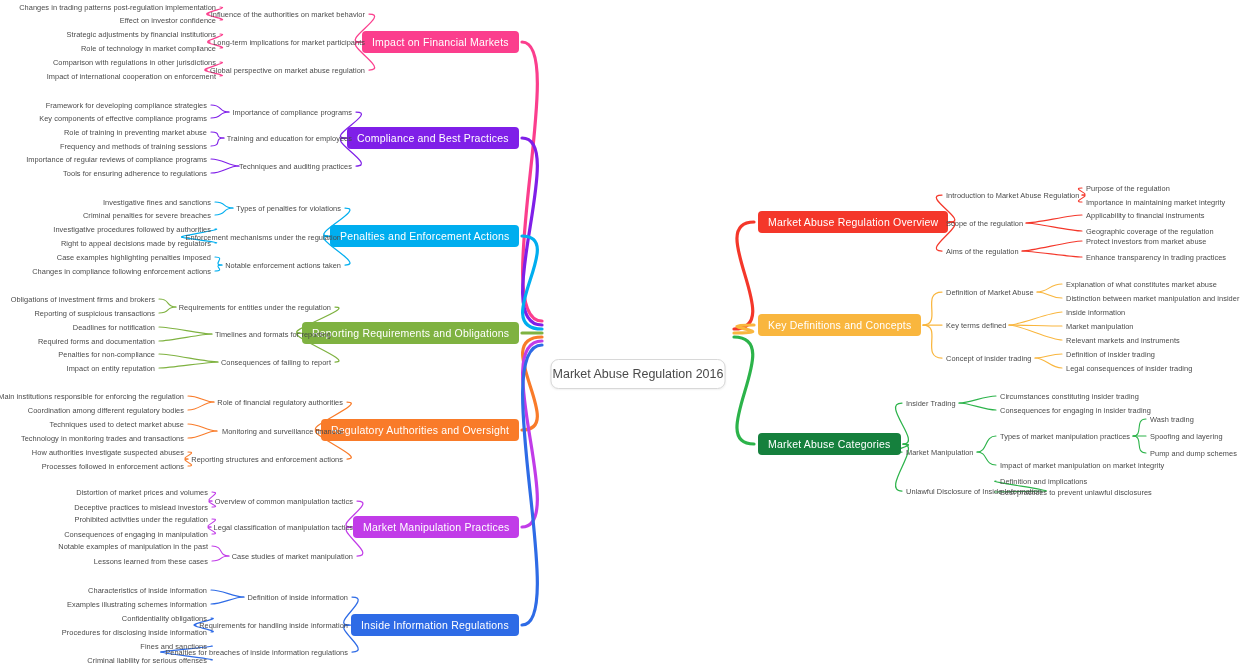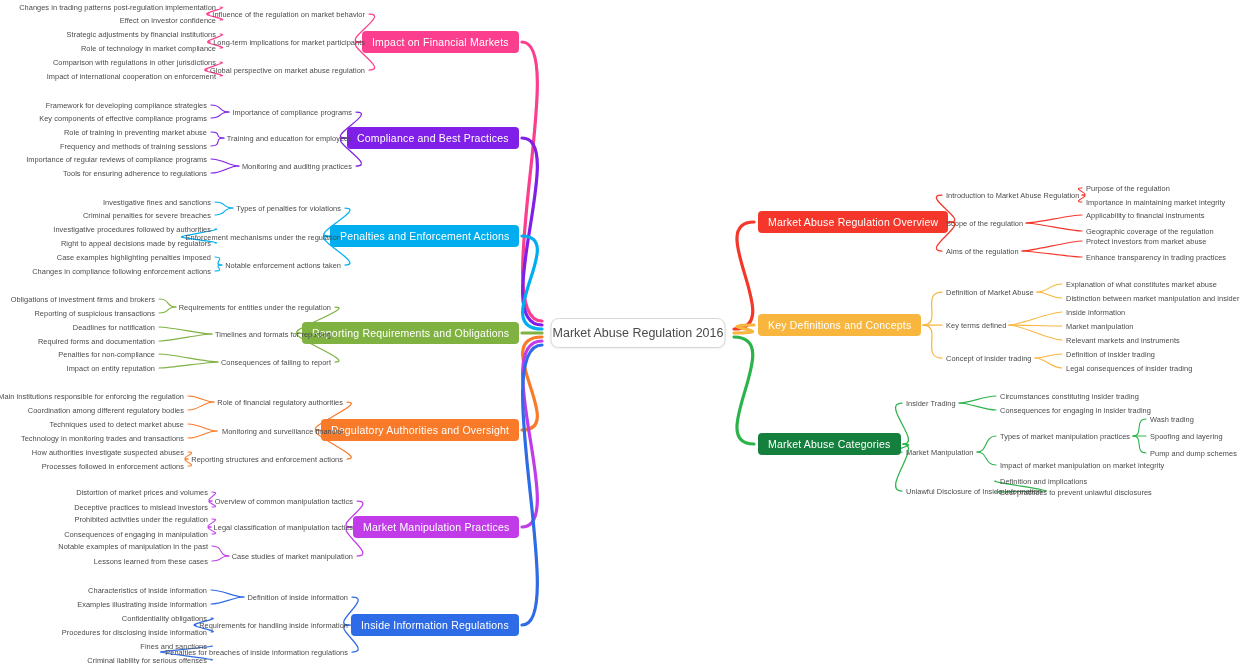--- a/index.html
+++ b/index.html
@@ -12,20 +12,21 @@
   #map{position:absolute;inset:0;width:1240px;height:664px;}
   svg.wires{position:absolute;left:0;top:0;width:1240px;height:664px;pointer-events:none;}
   .node{position:absolute;box-sizing:border-box;white-space:nowrap;}
 
   
   .root{
     background:#ffffff;border:1px solid #d8d8d8;border-radius:8px;
     padding:7px 1px;font-size:12.5px;color:#4a4a4a;
     box-shadow:0 1px 2px rgba(0,0,0,.06);
     transform:translate(-50%,-50%);
+    margin-top:41px;
   }
   
   .l1{
     border-radius:4px;padding:5px 10px;font-size:10.5px;color:#ffffff;
     transform:translateY(-50%);letter-spacing:.2px;
   }
   .l1.right{ }
   .l1.left{ }
   
   .l2,.l3,.l4{
@@ -175,37 +176,37 @@
       <div class="node l2 lab-right" style="left: 906px; top: 452px;">Market Manipulation</div>
       <div class="node l3 lab-right" style="left: 1000px; top: 436px;">Types of market manipulation practices</div>
       <div class="node l4 lab-right" style="left: 1150px; top: 419px;">Wash trading</div>
       <div class="node l4 lab-right" style="left: 1150px; top: 436px;">Spoofing and layering</div>
       <div class="node l4 lab-right" style="left: 1150px; top: 453px;">Pump and dump schemes</div>
       <div class="node l3 lab-right" style="left: 1000px; top: 465px;">Impact of market manipulation on market integrity</div>
       <div class="node l2 lab-right" style="left: 906px; top: 491px;">Unlawful Disclosure of Inside Information</div>
       <div class="node l3 lab-right" style="left: 1000px; top: 481px;">Definition and implications</div>
       <div class="node l3 lab-right" style="left: 1000px; top: 492px;">Best practices to prevent unlawful disclosures</div>
       <div class="node l1 left" style="left: 362px; top: 42px; background: rgb(251, 62, 141);">Impact on Financial Markets</div>
-      <div class="node l2 lab-left" style="left: 365px; top: 14px;">Influence of the regulation on market behavior</div>
+      <div class="node l2 lab-left" style="left: 365px; top: 14px;">Influence of the authorities on market behavior</div>
       <div class="node l3 lab-left" style="left: 216px; top: 7px;">Changes in trading patterns post-regulation implementation</div>
       <div class="node l3 lab-left" style="left: 216px; top: 20px;">Effect on investor confidence</div>
       <div class="node l2 lab-left" style="left: 365px; top: 42px;">Long-term implications for market participants</div>
       <div class="node l3 lab-left" style="left: 216px; top: 34px;">Strategic adjustments by financial institutions</div>
       <div class="node l3 lab-left" style="left: 216px; top: 48px;">Role of technology in market compliance</div>
       <div class="node l2 lab-left" style="left: 365px; top: 70px;">Global perspective on market abuse regulation</div>
       <div class="node l3 lab-left" style="left: 216px; top: 62px;">Comparison with regulations in other jurisdictions</div>
       <div class="node l3 lab-left" style="left: 216px; top: 76px;">Impact of international cooperation on enforcement</div>
       <div class="node l1 left" style="left: 347px; top: 138px; background: rgb(127, 31, 232);">Compliance and Best Practices</div>
       <div class="node l2 lab-left" style="left: 352px; top: 112px;">Importance of compliance programs</div>
       <div class="node l3 lab-left" style="left: 207px; top: 105px;">Framework for developing compliance strategies</div>
       <div class="node l3 lab-left" style="left: 207px; top: 118px;">Key components of effective compliance programs</div>
       <div class="node l2 lab-left" style="left: 352px; top: 138px;">Training and education for employees</div>
       <div class="node l3 lab-left" style="left: 207px; top: 132px;">Role of training in preventing market abuse</div>
       <div class="node l3 lab-left" style="left: 207px; top: 146px;">Frequency and methods of training sessions</div>
-      <div class="node l2 lab-left" style="left: 352px; top: 166px;">Monitoring and auditing practices</div>
+      <div class="node l2 lab-left" style="left: 352px; top: 166px;">Techniques and auditing practices</div>
       <div class="node l3 lab-left" style="left: 207px; top: 159px;">Importance of regular reviews of compliance programs</div>
       <div class="node l3 lab-left" style="left: 207px; top: 173px;">Tools for ensuring adherence to regulations</div>
       <div class="node l1 left" style="left: 330px; top: 236px; background: rgb(0, 174, 239);">Penalties and Enforcement Actions</div>
       <div class="node l2 lab-left" style="left: 341px; top: 208px;">Types of penalties for violations</div>
       <div class="node l3 lab-left" style="left: 211px; top: 202px;">Investigative fines and sanctions</div>
       <div class="node l3 lab-left" style="left: 211px; top: 215px;">Criminal penalties for severe breaches</div>
       <div class="node l2 lab-left" style="left: 341px; top: 237px;">Enforcement mechanisms under the regulation</div>
       <div class="node l3 lab-left" style="left: 211px; top: 229px;">Investigative procedures followed by authorities</div>
       <div class="node l3 lab-left" style="left: 211px; top: 243px;">Right to appeal decisions made by regulators</div>
       <div class="node l2 lab-left" style="left: 341px; top: 265px;">Notable enforcement actions taken</div>
@@ -237,21 +238,21 @@
       <div class="node l3 lab-left" style="left: 208px; top: 507px;">Deceptive practices to mislead investors</div>
       <div class="node l2 lab-left" style="left: 353px; top: 527px;">Legal classification of manipulation tactics</div>
       <div class="node l3 lab-left" style="left: 208px; top: 519px;">Prohibited activities under the regulation</div>
       <div class="node l3 lab-left" style="left: 208px; top: 534px;">Consequences of engaging in manipulation</div>
       <div class="node l2 lab-left" style="left: 353px; top: 556px;">Case studies of market manipulation</div>
       <div class="node l3 lab-left" style="left: 208px; top: 546px; padding-left: 11px;">Notable examples of manipulation in the past</div>
       <div class="node l3 lab-left" style="left: 208px; top: 561px;">Lessons learned from these cases</div>
       <div class="node l1 left" style="left: 351px; top: 625px; background: rgb(46, 107, 230);">Inside Information Regulations</div>
       <div class="node l2 lab-left" style="left: 348px; top: 597px;">Definition of inside information</div>
       <div class="node l3 lab-left" style="left: 207px; top: 590px;">Characteristics of inside information</div>
-      <div class="node l3 lab-left" style="left: 207px; top: 604px;">Examples illustrating inside information</div>
+      <div class="node l3 lab-left" style="left: 207px; top: 604px;">Examples illustrating schemes information</div>
       <div class="node l2 lab-left" style="left: 348px; top: 625px; text-align: right;">Requirements for handling inside information</div>
       <div class="node l3 lab-left" style="left: 207px; top: 618px;">Confidentiality obligations</div>
       <div class="node l3 lab-left" style="left: 207px; top: 632px;">Procedures for disclosing inside information</div>
       <div class="node l2 lab-left" style="left: 348px; top: 652px;">Penalties for breaches of inside information regulations</div>
       <div class="node l3 lab-left" style="left: 207px; top: 646px;">Fines and sanctions</div>
       <div class="node l3 lab-left" style="left: 207px; top: 660px;">Criminal liability for serious offenses</div>
     </div>
 </div>
 
 </body></html>

